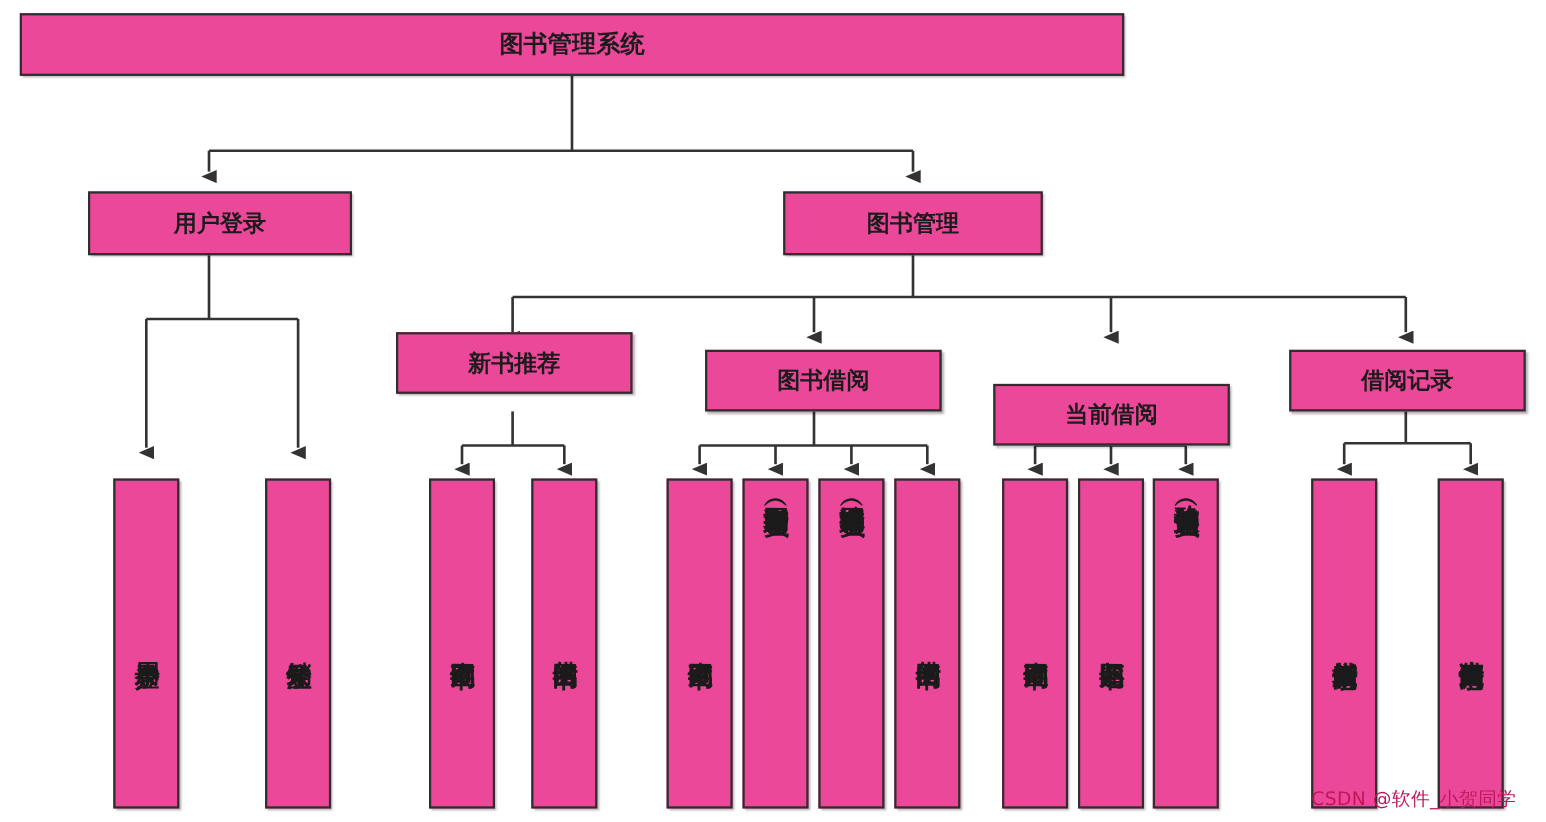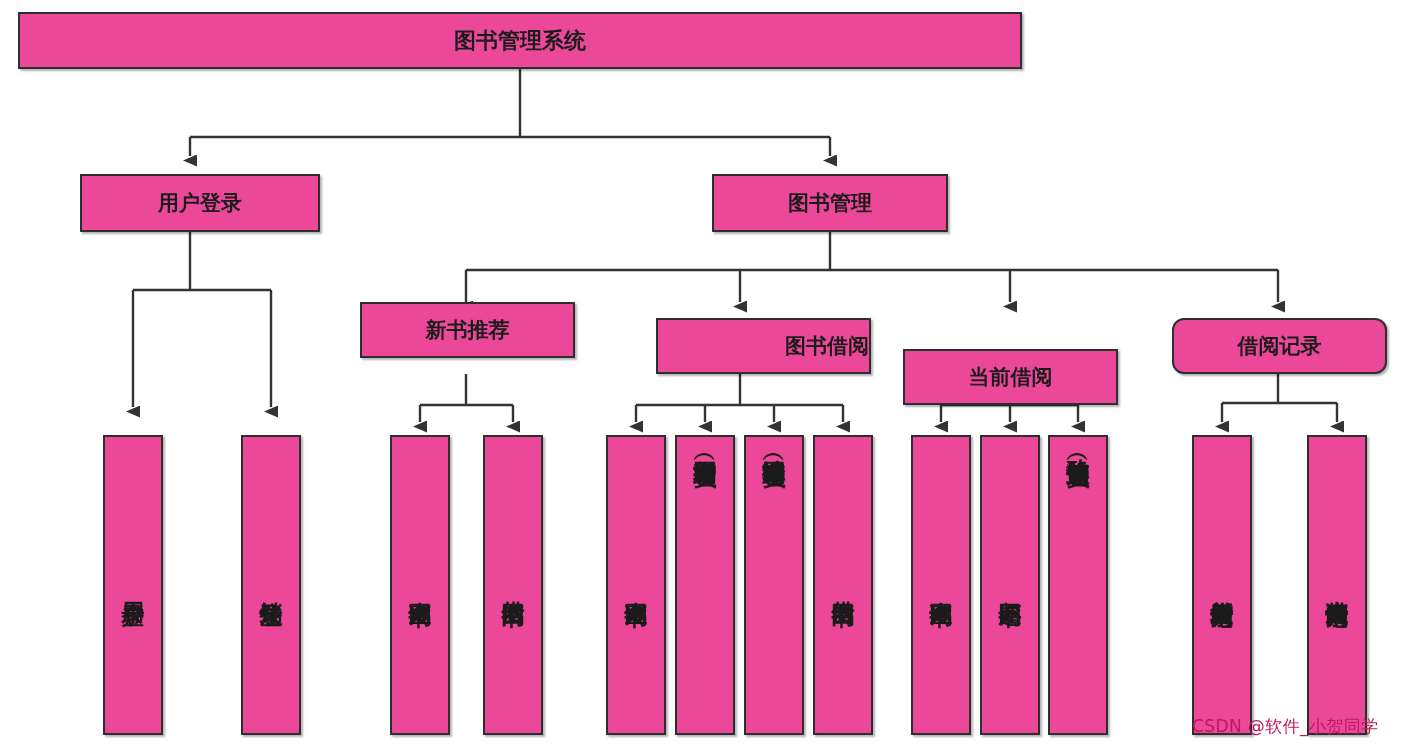--- a/index.html
+++ b/index.html
@@ -139,29 +139,29 @@
 </div>
 
 <div class="node horiz" style="left:712px; top:174px; width:236px; height:58px;">
   <span class="node-label">图书管理</span>
 </div>
 
 <div class="node horiz" style="left:360px; top:302px; width:215px; height:56px;">
   <span class="node-label">新书推荐</span>
 </div>
 
-<div class="node horiz" style="left:656px; top:318px; width:215px; height:56px;justify-content:flex-end;">
+<div class="node horiz" style="left:641px; top:318px; width:215px; height:56px;">
   <span class="node-label">图书借阅</span>
 </div>
 
 <div class="node horiz" style="left:903px; top:318px; width:215px; height:56px;margin-top:31px;">
   <span class="node-label">当前借阅</span>
 </div>
 
-<div class="node horiz" style="left:1172px; top:318px; width:215px; height:56px;border-radius:12px;">
+<div class="node horiz" style="left:1172px; top:318px; width:215px; height:56px;">
   <span class="node-label">借阅记录</span>
 </div>
 
 <div class="node leaf" style="left:103px; top:435px; width:60px; height:300px;">
   <span class="node-label">用户登录</span>
 </div>
 <div class="node leaf" style="left:241px; top:435px; width:60px; height:300px;">
   <span class="node-label">注销登录</span>
 </div>
 

